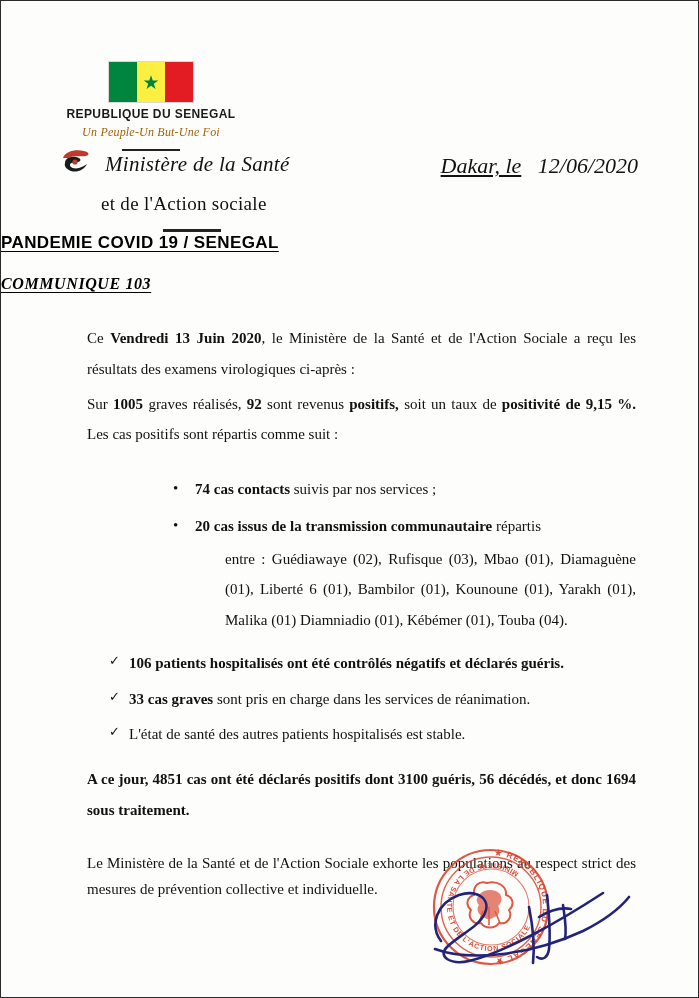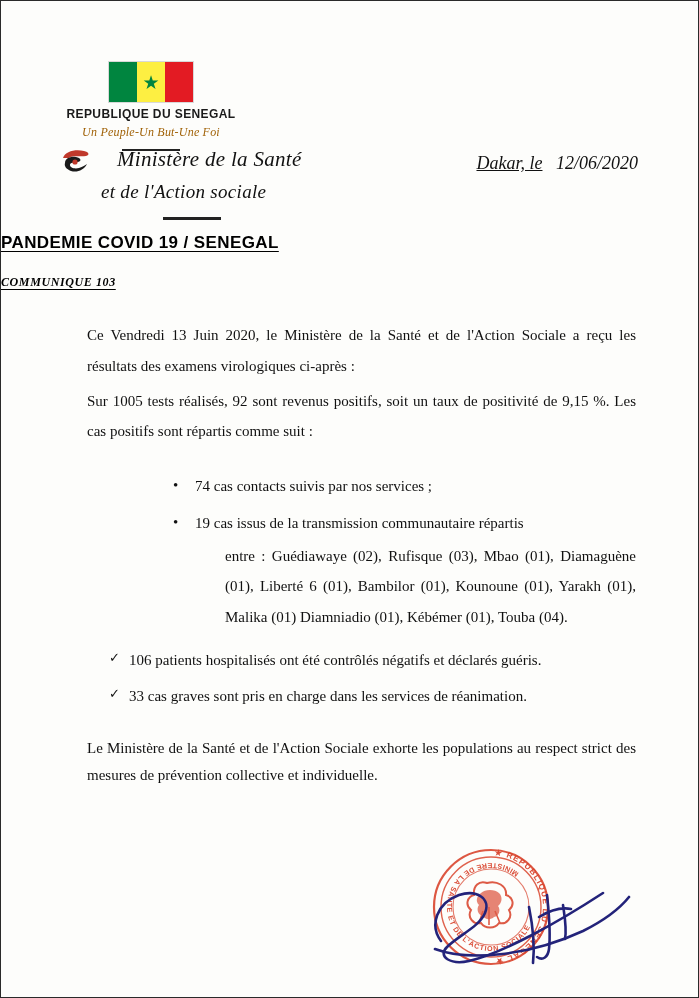--- a/index.html
+++ b/index.html
@@ -81,59 +81,58 @@
   }
 
   .ministry-block {
     position: absolute;
     left: 58px;
     top: 146px;
     width: 330px;
   }
   .ministry-line1 {
     display: flex;
-    align-items: flex-start;
-    gap: 24px;
+    align-items: flex-end;
+    gap: 12px;
   }
   .logo-s {
     width: 34px;
     height: 30px;
     flex: 0 0 34px;
     position: relative;
   }
   .ministry-name {
     font-family: "Liberation Serif", serif;
     font-style: italic;
     font-size: 21px;
     color: #111;
     letter-spacing: 0.3px;
   }
   .ministry-line2 {
     margin-left: 42px;
-    margin-top: 4px;
-    font-family: "Liberation Serif", serif;
-    font-style: italic;
+    margin-top: 16px;
+    font-family: "Liberation Serif", serif;
     font-size: 19px;
     color: #111;
     letter-spacing: 0.3px;
   }
   .rule-mid {
     width: 58px;
     height: 2.5px;
     background: #222;
     margin: 14px 0 0 104px;
   }
 
   .dateline {
     position: absolute;
     right: 60px;
     top: 152px;
     font-family: "Liberation Serif", serif;
     font-style: italic;
-    font-size: 18px;
+    font-size: 22px;
     color: #111;
     white-space: nowrap;
   }
   .dateline .city { text-decoration: underline; }
 
   
   .titles { text-align: left; }
   .main-title {
     font-family: "Liberation Sans", sans-serif;
     font-weight: bold;
@@ -141,37 +140,37 @@
     letter-spacing: 0.4px;
     text-decoration: underline;
     text-underline-offset: 3px;
     color: #000;
   }
   .sub-title {
     margin-top: 22px;
     font-family: "Liberation Serif", serif;
     font-weight: bold;
     font-style: italic;
-    font-size: 12px;
+    font-size: 16px;
     letter-spacing: 0.6px;
     text-decoration: underline;
     text-underline-offset: 3px;
     color: #000;
   }
 
   
   .body-wrap {
     padding: 30px 62px 0 86px;
     font-size: 15px;
     line-height: 2.05;
     text-align: justify;
   }
   .para { margin: 0 0 4px 0; }
   .para.tight { margin-bottom: 0; }
-  b, strong { font-weight: normal; }
+  b, strong { font-weight: bold; }
 
   ul.bullets {
     list-style: none;
     margin: 24px 0 4px 0;
     padding: 0 0 0 108px;
   }
   ul.bullets > li {
     position: relative;
     margin-bottom: 6px;
     text-align: justify;
@@ -284,43 +283,49 @@
     <div class="sub-title">COMMUNIQUE 103</div>
   </div>
 
   <div class="body-wrap">
 
     <p class="para">
       <span>Ce </span><b>Vendredi 13 Juin 2020</b><span>, le Ministère de la Santé et de l'Action Sociale a reçu les résultats des examens virologiques ci-après :</span>
     </p>
 
     <p class="para tight">
-      <span>Sur </span><b>1005</b><span> tests réalisés, </span><b>92</b><span> sont revenus </span><b>positifs,</b><span> soit un taux de </span><b>positivité de</b>
+      <span>Sur </span><b>1005</b><span> graves réalisés, </span><b>92</b><span> sont revenus </span><b>positifs,</b><span> soit un taux de </span><b>positivité de</b>
       <b>9,15 %.</b><span> Les cas positifs sont répartis comme suit :</span>
     </p>
 
     <ul class="bullets">
       <li>
         <b>74 cas contacts</b><span> suivis par nos services ;</span>
       </li>
       <li>
-        <b>19 cas issus de la transmission communautaire</b><span> répartis</span>
+        <b>20 cas issus de la transmission communautaire</b><span> répartis</span>
         <div class="sublist">entre : Guédiawaye (02), Rufisque (03), Mbao (01), Diamaguène (01), Liberté 6 (01), Bambilor (01), Kounoune (01), Yarakh (01), Malika (01) Diamniadio (01), Kébémer (01), Touba (04).</div>
       </li>
     </ul>
 
     <ul class="checks">
       <li>
         <b>106 patients hospitalisés ont été contrôlés négatifs et déclarés guéris.</b>
       </li>
       <li>
         <b>33 cas graves</b><span> sont pris en charge dans les services de réanimation.</span>
       </li>
+      <li>
+        <span>L'état de santé des autres patients hospitalisés est stable.</span>
+      </li>
     </ul>
 
+    <p class="para totals">
+      <b>A ce jour, 4851 cas ont été déclarés positifs dont 3100 guéris, 56 décédés, et donc 1694 sous traitement.</b>
+    </p>
 
     <p class="para closing">Le Ministère de la Santé et de l'Action Sociale exhorte les populations au respect strict des mesures de prévention collective et individuelle.</p>
   </div>
 
   <div class="stamp-area">
 
     <svg class="seal" viewBox="0 0 128 128">
       <defs>
         <path id="ringOuter" d="M 64,64 m -52,0 a 52,52 0 1,1 104,0 a 52,52 0 1,1 -104,0"></path>
         <path id="ringInner" d="M 64,64 m 44,0 a 44,44 0 1,0 -88,0 a 44,44 0 1,0 88,0"></path>

